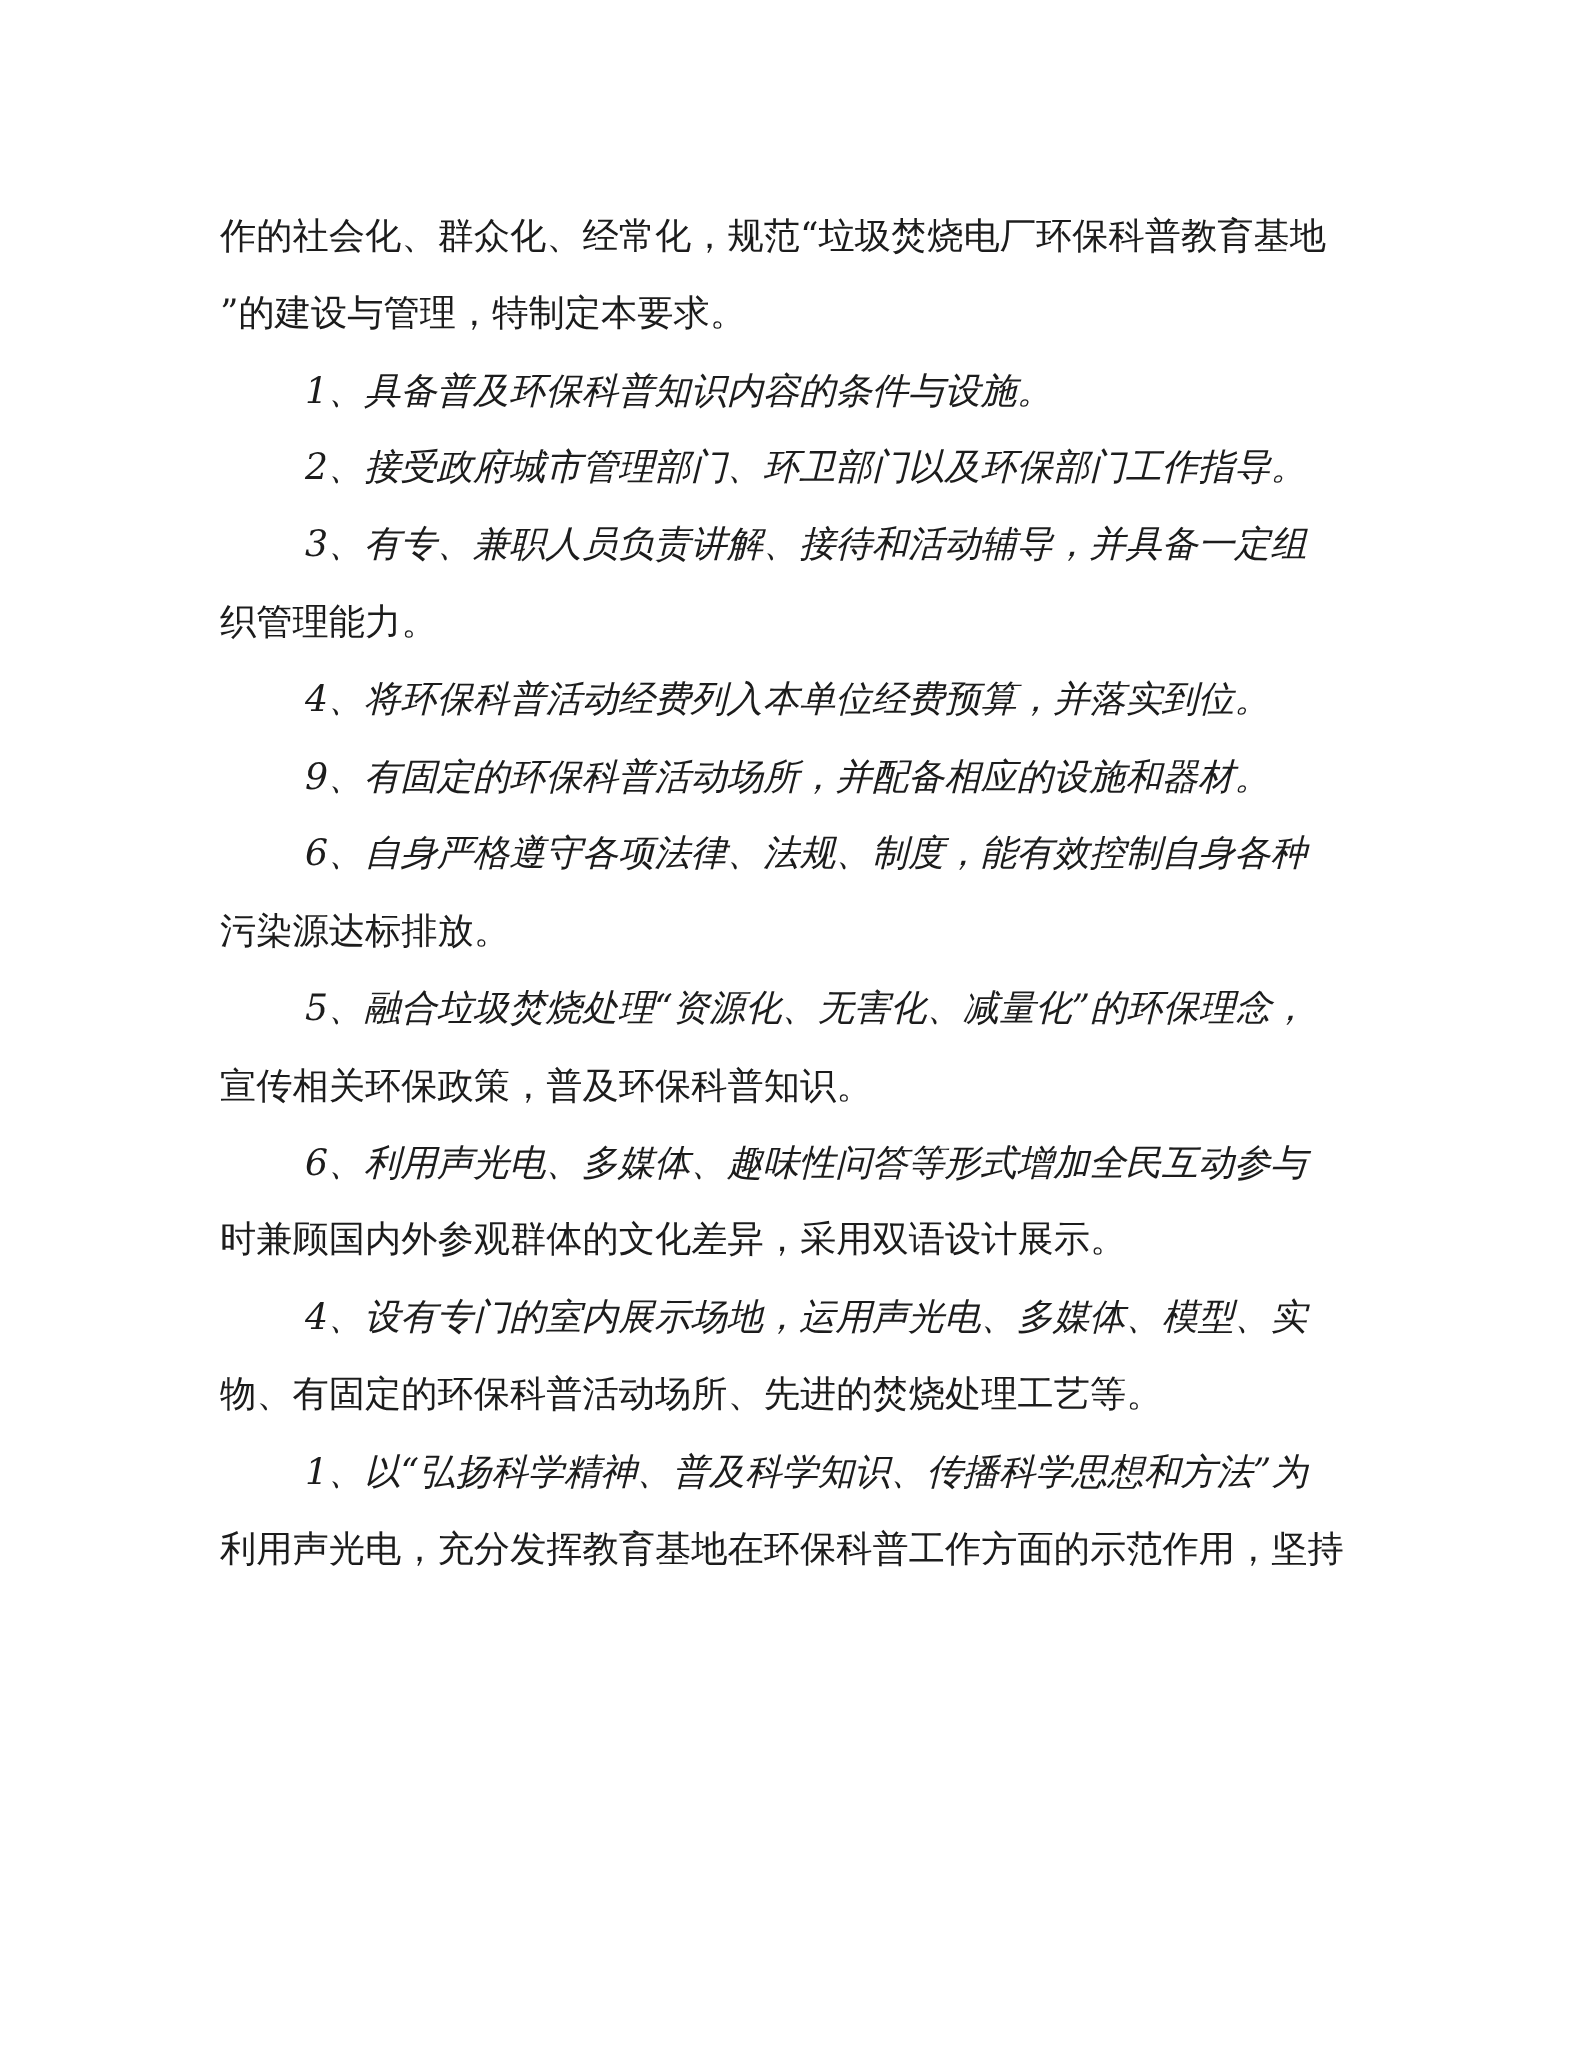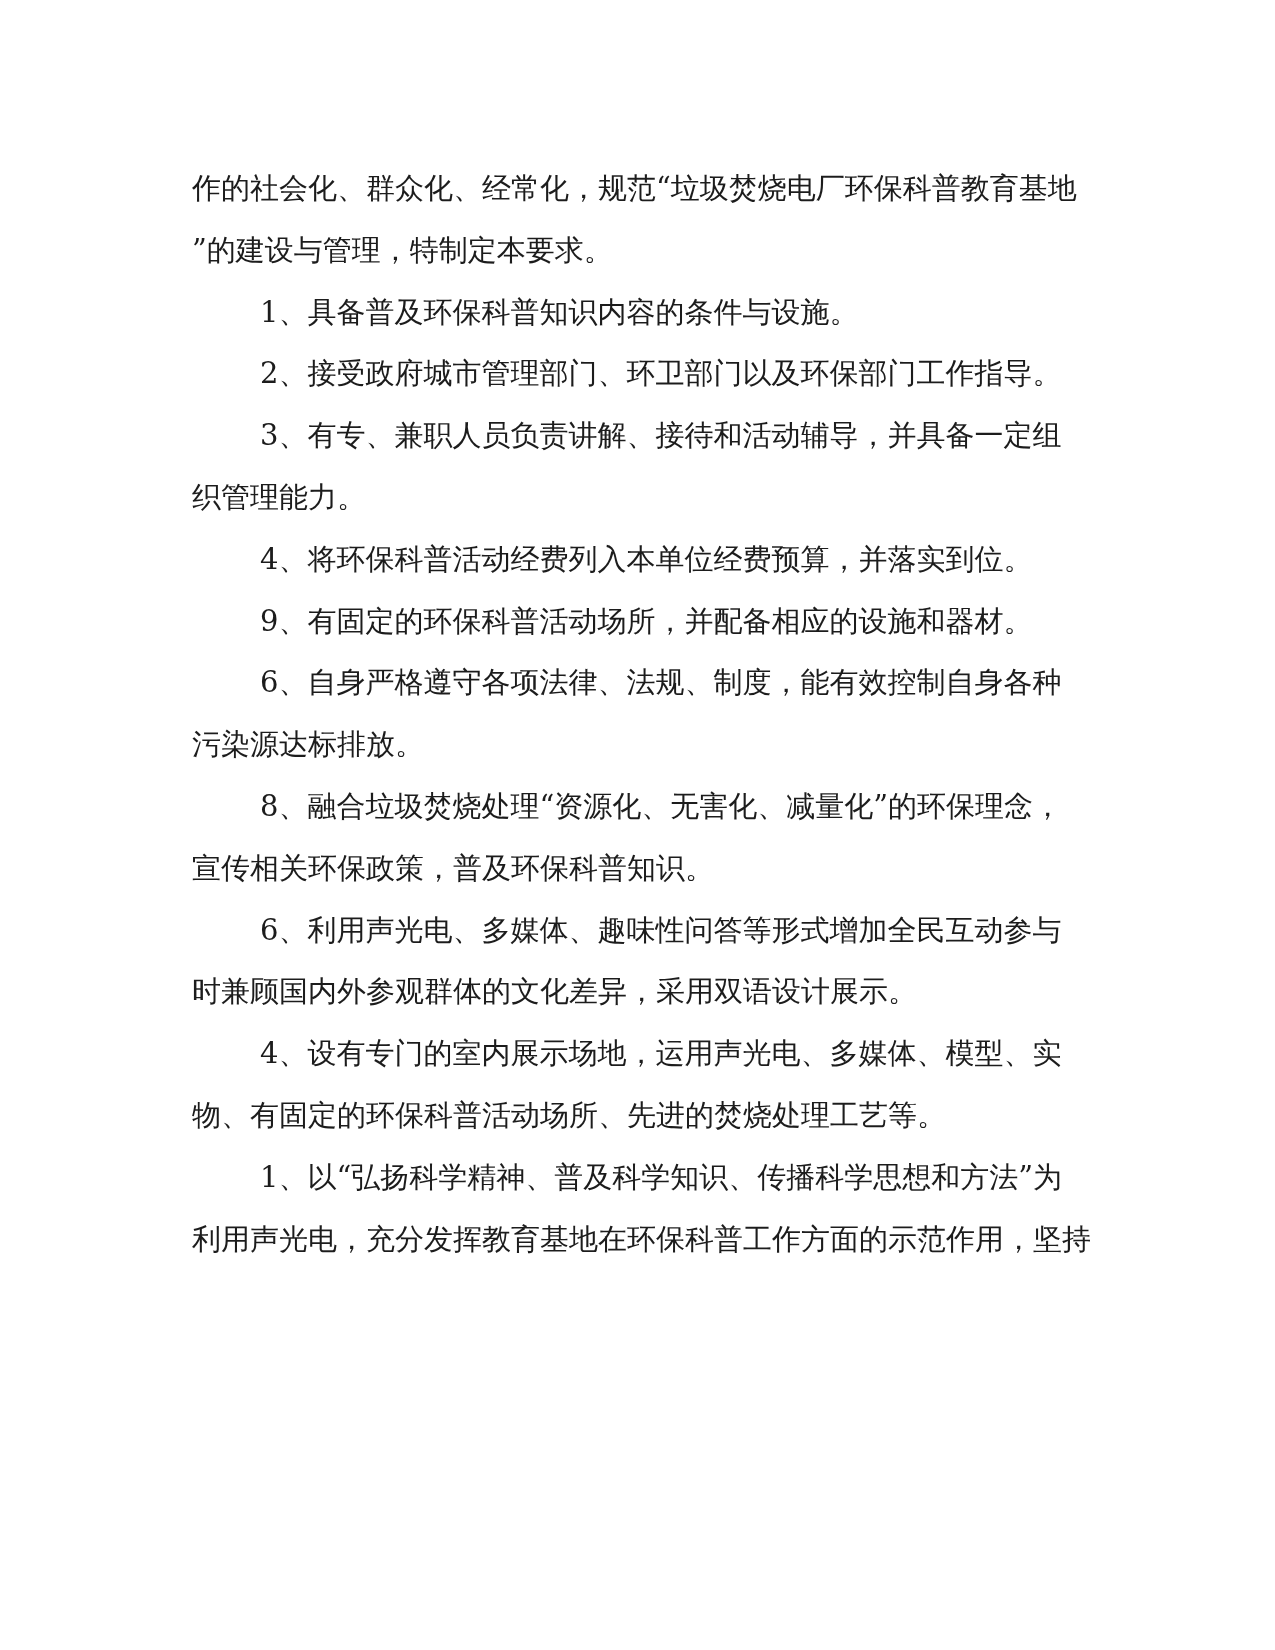--- a/index.html
+++ b/index.html
@@ -10,53 +10,54 @@
   .page {
     position: relative;
     width: 1275px;
     height: 1650px;
     background: #ffffff;
     overflow: hidden;
     font-family: "DejaVu Serif", "Liberation Serif", serif;
   }
   .doc-body {
     position: absolute;
-    left: 192px;
+    left: 176px;
     top: 158px;
     width: 915px;
     color: #1c1c1c;
     font-size: 29px;
   }
   .doc-line {
     height: 61.8px;
     line-height: 61.8px;
     white-space: nowrap;
     text-align: left;
     letter-spacing: 0;
   }
   .doc-line.first-line-indent {
     padding-left: 68px;
+    font-style: italic;
   }
 </style>
 </head>
 <body>
 
 <div class="page">
   <div class="doc-body" id="doc-body" style="color: rgb(28, 28, 28);">
       <div class="doc-line">作的社会化、群众化、经常化，规范“垃圾焚烧电厂环保科普教育基地</div>
       <div class="doc-line">”的建设与管理，特制定本要求。</div>
       <div class="doc-line first-line-indent">1、具备普及环保科普知识内容的条件与设施。</div>
       <div class="doc-line first-line-indent">2、接受政府城市管理部门、环卫部门以及环保部门工作指导。</div>
       <div class="doc-line first-line-indent">3、有专、兼职人员负责讲解、接待和活动辅导，并具备一定组</div>
       <div class="doc-line">织管理能力。</div>
       <div class="doc-line first-line-indent">4、将环保科普活动经费列入本单位经费预算，并落实到位。</div>
       <div class="doc-line first-line-indent">9、有固定的环保科普活动场所，并配备相应的设施和器材。</div>
       <div class="doc-line first-line-indent">6、自身严格遵守各项法律、法规、制度，能有效控制自身各种</div>
       <div class="doc-line">污染源达标排放。</div>
-      <div class="doc-line first-line-indent">8、融合垃圾焚烧处理“资源化、无害化、减量化”的环保理念，</div>
+      <div class="doc-line first-line-indent">5、融合垃圾焚烧处理“资源化、无害化、减量化”的环保理念，</div>
       <div class="doc-line">宣传相关环保政策，普及环保科普知识。</div>
       <div class="doc-line first-line-indent">6、利用声光电、多媒体、趣味性问答等形式增加全民互动参与</div>
       <div class="doc-line">时兼顾国内外参观群体的文化差异，采用双语设计展示。</div>
       <div class="doc-line first-line-indent">4、设有专门的室内展示场地，运用声光电、多媒体、模型、实</div>
       <div class="doc-line">物、有固定的环保科普活动场所、先进的焚烧处理工艺等。</div>
       <div class="doc-line first-line-indent">1、以“弘扬科学精神、普及科学知识、传播科学思想和方法”为</div>
       <div class="doc-line">利用声光电，充分发挥教育基地在环保科普工作方面的示范作用，坚持</div>
     </div>
 </div>
 

